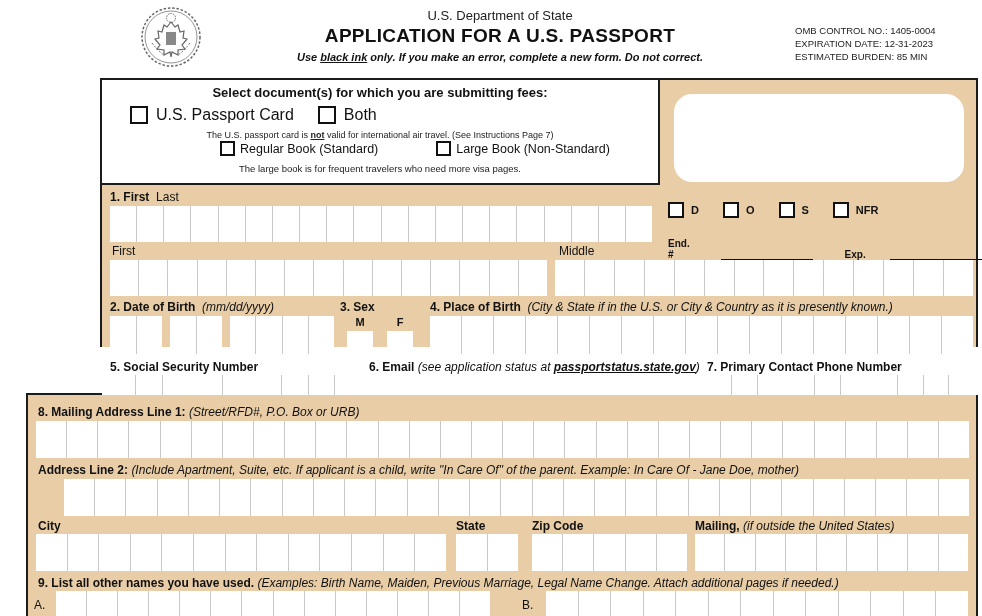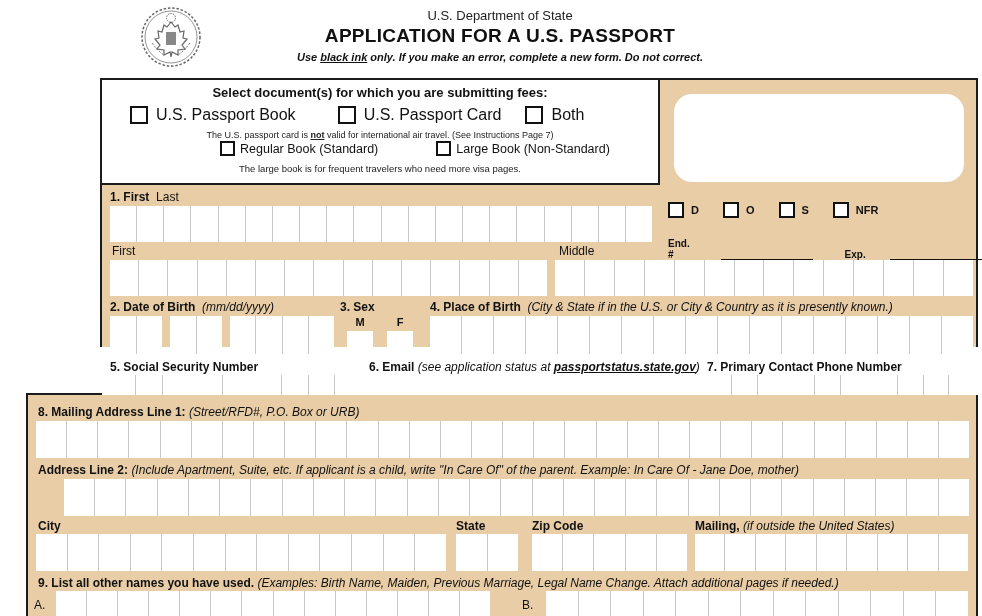--- a/index.html
+++ b/index.html
@@ -81,32 +81,33 @@
       <path d="M52 38 Q46 46 40 50" fill="none" stroke="#666" stroke-width="1" stroke-dasharray="2 1.5"></path>
     </svg>
   </div>
 
   <div class="abs hdr-center">
     <div class="agency">U.S. Department of State</div>
     <div class="title">APPLICATION FOR A U.S. PASSPORT</div>
     <div class="instruction"><span>Use </span><span class="ul">black ink</span><span> only. If you make an error, complete a new form. Do not correct.</span></div>
   </div>
 
+  <div class="abs omb">
+    <div>OMB CONTROL NO.: 1405-0004</div>
+    <div>EXPIRATION DATE: 12-31-2023</div>
+    <div>ESTIMATED BURDEN: 85 MIN</div>
+  </div>
 
   <div class="abs step-border"></div>
 
   <div class="abs form-top">
 
     <div class="abs fees-box">
       <div class="abs fees-title">Select document(s) for which you are submitting fees:</div>
       <div class="abs opt-row">
-        <span class="opt" style="margin-right:42px;">
-          <span class="cb cb18"></span>
-          <span>U.S. Passport Book</span>
-        </span>
         <span class="opt" style="margin-right:24px;">
           <span class="cb cb18"></span>
           <span>U.S. Passport Card</span>
         </span>
         <span class="opt">
           <span class="cb cb18"></span>
           <span>Both</span>
         </span>
       </div>
       <div class="abs card-note"><span>The U.S. passport card is </span><b>not</b><span> valid for international air travel.  (See Instructions Page 7)</span></div>

